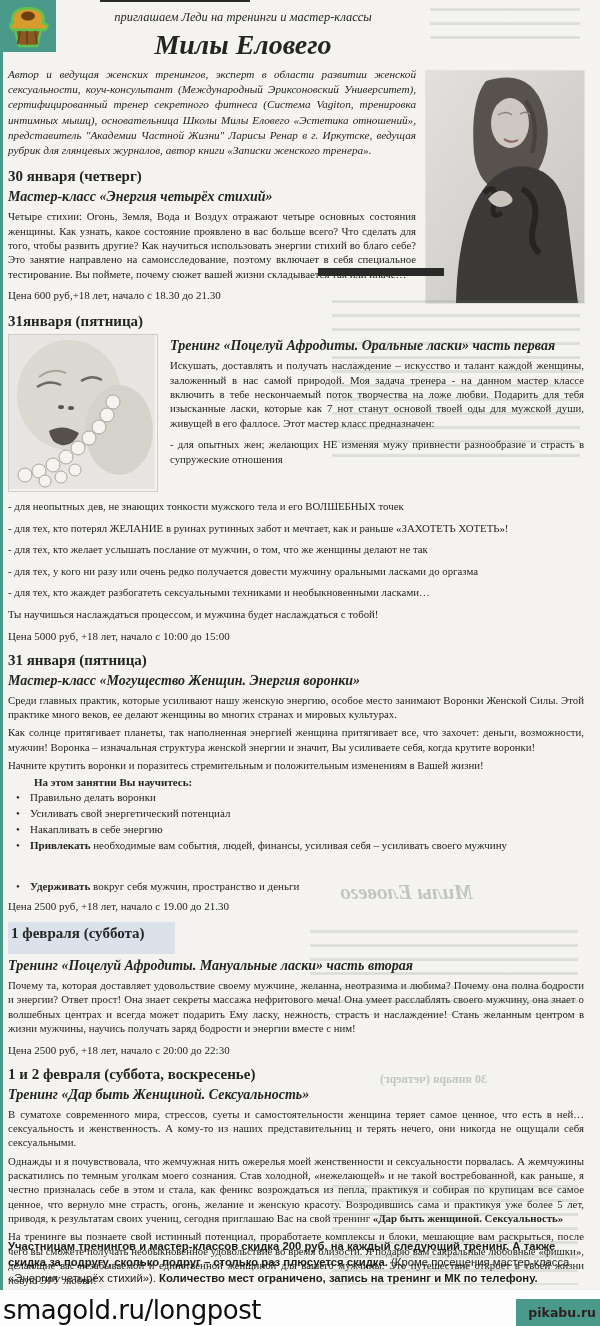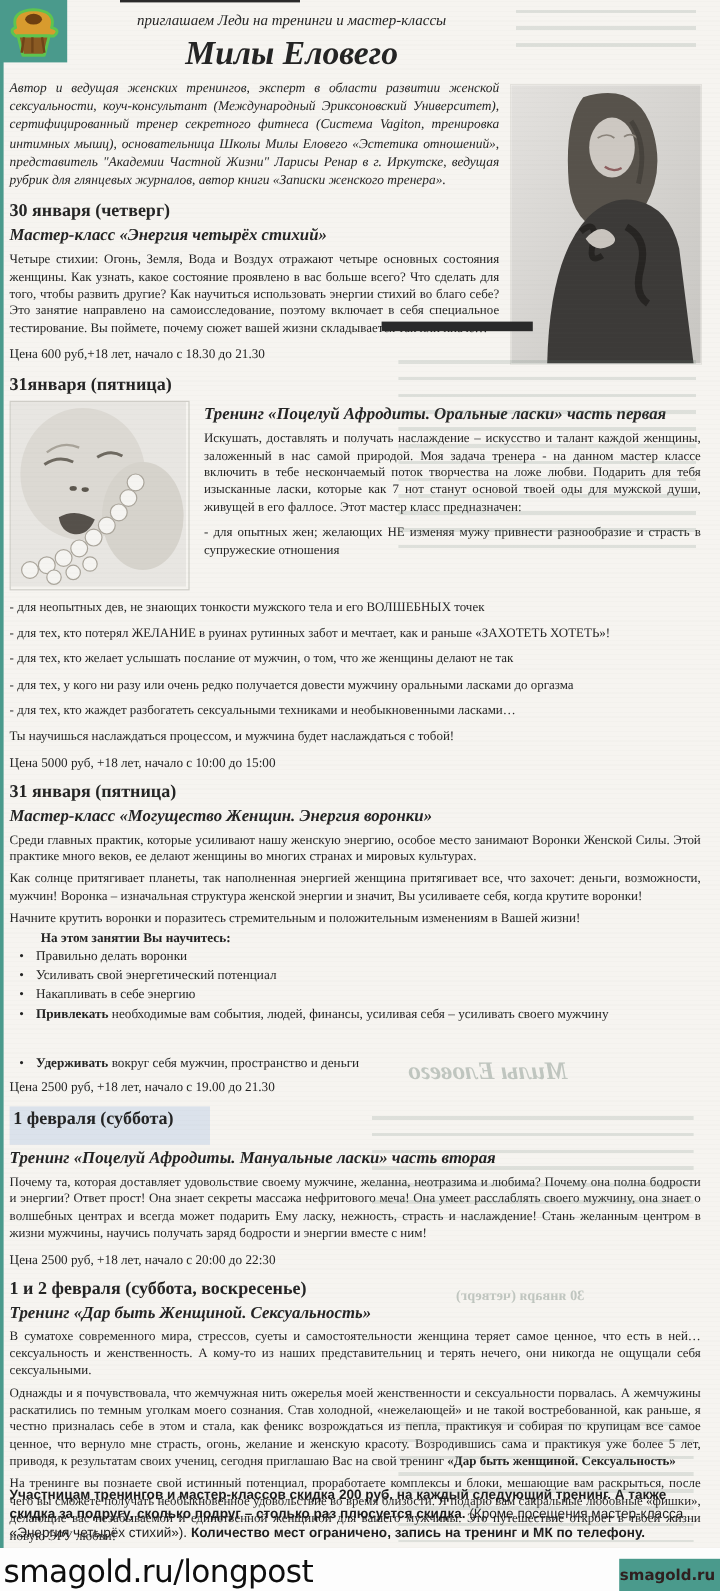--- a/index.html
+++ b/index.html
@@ -207,15 +207,15 @@
         </g>
         <ellipse cx="21" cy="11" rx="7" ry="4.5" fill="#6d3f10"></ellipse>
         <path d="M13 26 l-2 13 M20 26 l0 13 M28 26 l2 13" stroke="#6f4418" stroke-width="2" fill="none"></path>
       </svg>
     </span>
   </div>
 
   <div class="bottom-bar">
     <div class="wm-left">smagold.ru/longpost</div>
   </div>
-  <div class="pikabu-badge">smagold.ru</div>
+  <div class="pikabu-badge">pikabu.ru</div>
 
 </div>
 
 </body></html>

